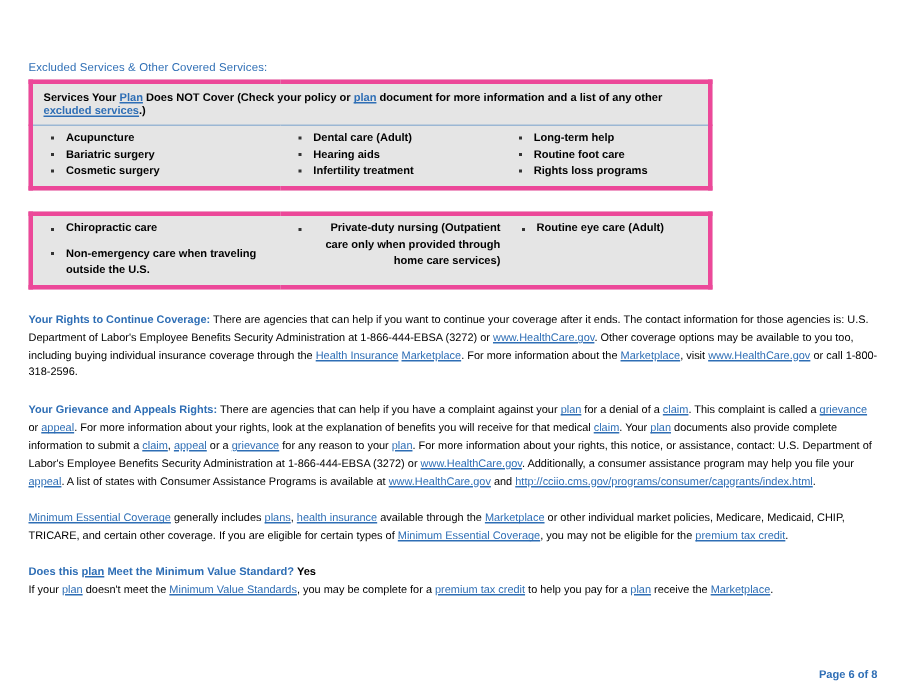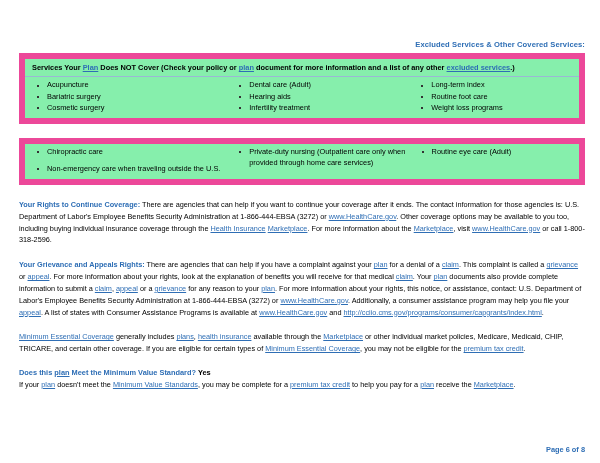--- a/index.html
+++ b/index.html
@@ -18,34 +18,33 @@
   .page {
     position: absolute;
     left: 0; top: 0;
     width: 600px;
     height: 463px;
     box-sizing: border-box;
     padding: 40px 15px 0 19px;
   }
   .section-title {
     color: #2E6EB5;
-    font-weight: bold;
+    font-weight: normal;
     font-size: 7.6px;
     letter-spacing: 0.1px;
     margin: 0 0 4px 0;
     line-height: 1.2;
-    text-align: right;
   }
   
   .svc-table {
-    width: 566px;
-    border: 6px solid #ec4899;
+    width: 456px;
+    border: 3px solid #ec4899;
     border-collapse: collapse;
     margin-bottom: 14px;
-    background: #86efac;
+    background: #e5e5e5;
   }
   .svc-table .hdr-row td {
     border-bottom: 1px solid #9BB7D4;
     padding: 4px 6px 4px 7px;
     font-size: 7.4px;
     font-weight: bold;
     line-height: 1.25;
   }
   .svc-table .body-row > td {
     padding: 3px 2px 4px 2px;
@@ -59,32 +58,33 @@
     list-style: none;
     margin: 0;
     padding: 0;
   }
   ul.bullets li {
     font-size: 7.4px;
     line-height: 1.45;
     position: relative;
     padding-left: 20px;
     margin: 0 0 0.5px 0;
+    font-weight: bold;
   }
   ul.bullets li::before {
     content: "";
     position: absolute;
     left: 10px;
     top: 4.2px;
     width: 2px;
     height: 2px;
     background: #333333;
   }
   ul.bullets li.spaced { margin-top: 6px; }
-  ul.bullets li.two-line { line-height: 1.45; }
+  ul.bullets li.two-line { line-height: 1.45; text-align: right; }
 
   
   .para-block {
     margin: 0 0 13px 0;
     width: 566px;
   }
   .para-block p {
     margin: 0;
     font-size: 7.3px;
     line-height: 1.62;
@@ -144,23 +144,23 @@
       </td>
       <td class="col-2">
         <ul class="bullets">
           <li>Dental care (Adult)</li>
           <li>Hearing aids</li>
           <li>Infertility treatment</li>
         </ul>
       </td>
       <td class="col-3">
         <ul class="bullets">
-          <li>Long-term index</li>
+          <li>Long-term help</li>
           <li>Routine foot care</li>
-          <li>Weight loss programs</li>
+          <li>Rights loss programs</li>
         </ul>
       </td>
     </tr>
   </tbody>
     </table>
 
   <table class="svc-table">
     <tbody>
     <tr class="body-row">
       <td class="col-1">

